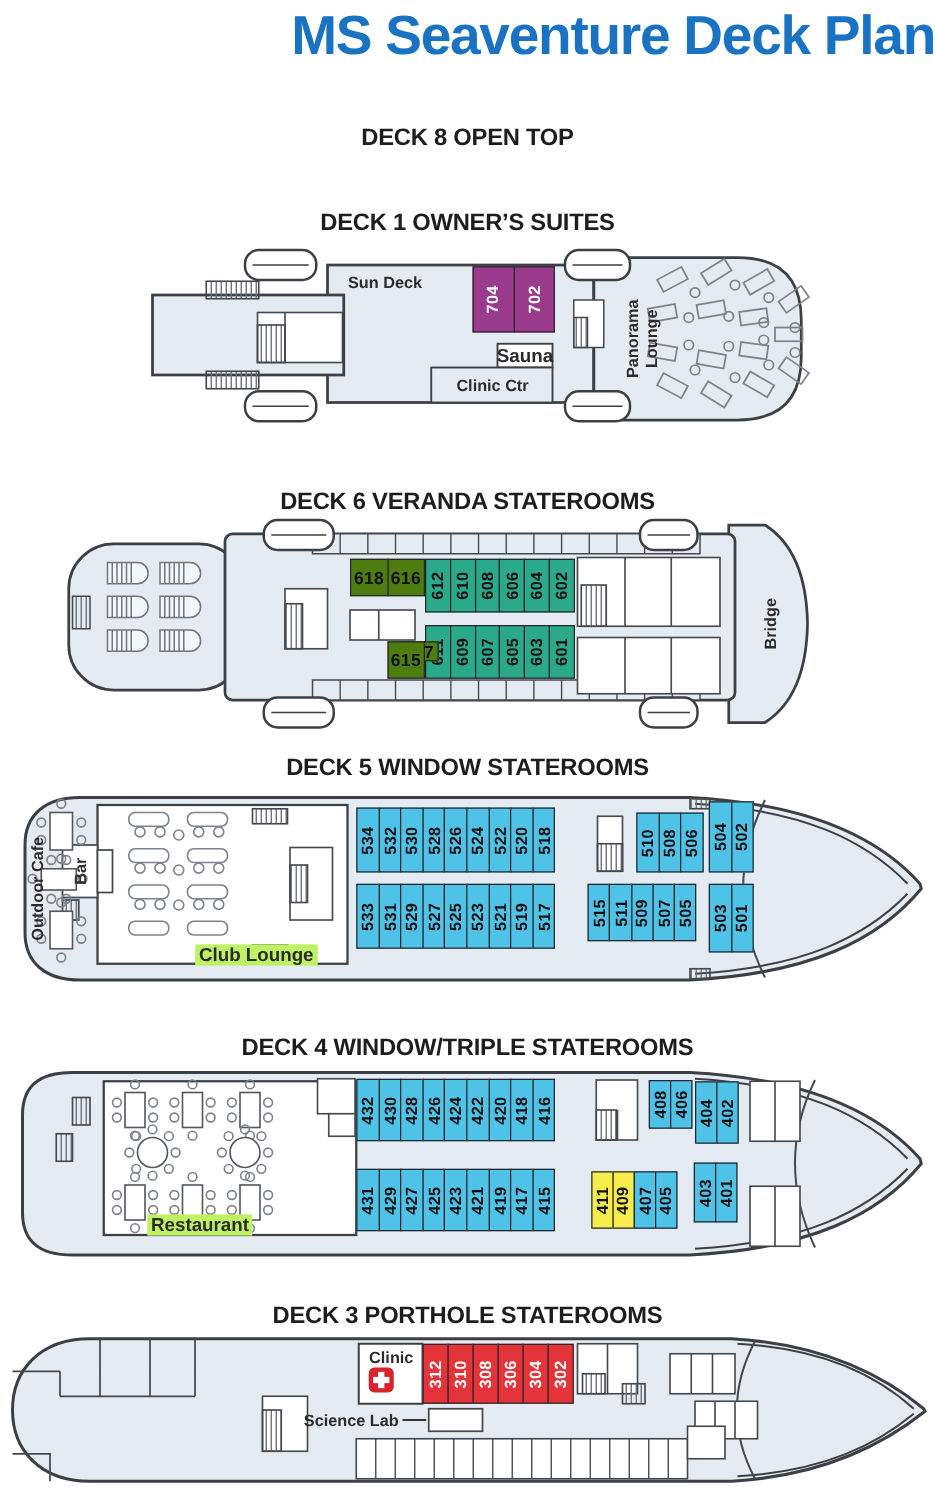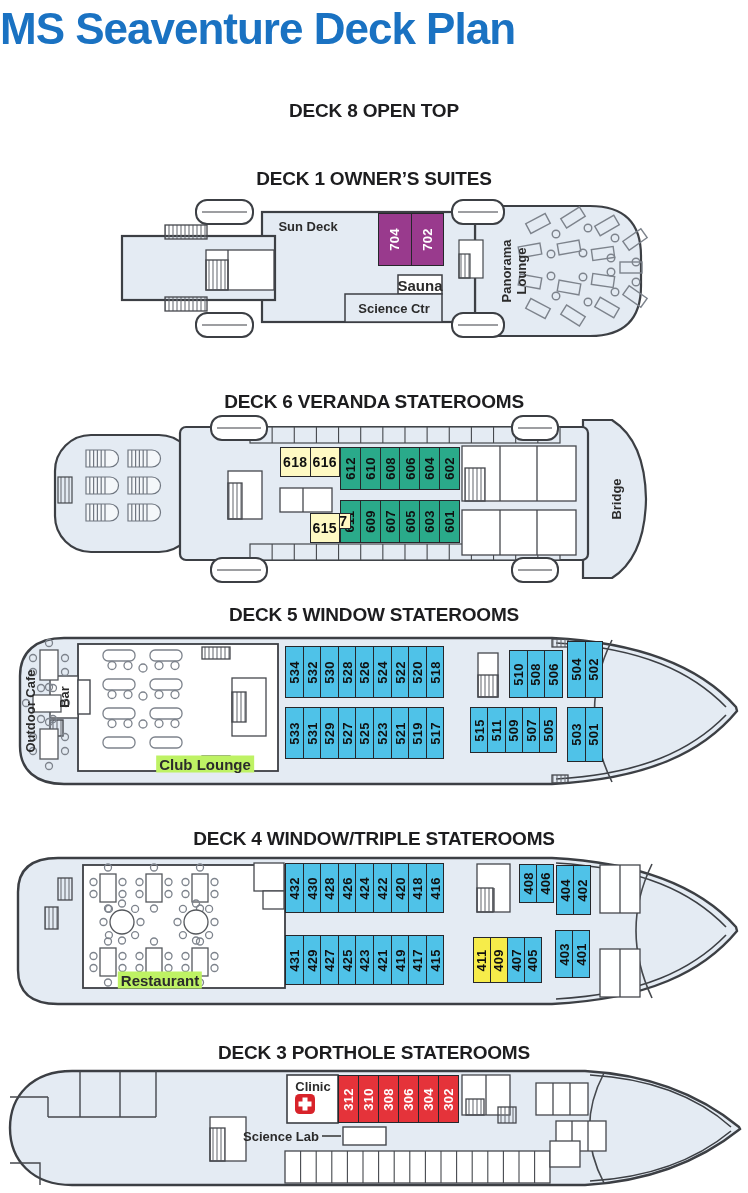--- a/index.html
+++ b/index.html
@@ -1,30 +1,30 @@
 <!DOCTYPE html>
 <html><head>
 <meta charset="utf-8">
 <style>
   html,body{margin:0;padding:0;background:#fff}
   #page{position:relative;width:748px;height:1193px;background:#fff;overflow:hidden;
         font-family:"Liberation Sans",sans-serif}
-  .title{position:absolute;left:0;right:0;top:4px;text-align:left;
+  .title{position:absolute;left:0;right:0;top:4px;text-align:right;
          font-size:44px;font-weight:700;letter-spacing:-1px;color:#1a72c2}
   .deck-heading{position:absolute;left:0;right:0;text-align:center;margin:0;
          font-size:19px;font-weight:800;color:#1d1d1f;letter-spacing:-.2px}
   .canvas{position:absolute;left:0;width:748px}
   .canvas svg{position:absolute;left:0;top:0}
   .room{position:absolute;box-sizing:border-box;border:1.5px solid #26272b;
         display:flex;align-items:center;justify-content:center;
         font-size:13px;font-weight:700;color:#101010;z-index:3}
   .room span{white-space:nowrap;letter-spacing:.3px}
   .room.rot span{transform:rotate(-90deg)}
   .room.purple{background:#993a8d;color:#fff}
-  .room.orange{background:#fef9c3;font-size:14px}
+  .room.orange{background:#4d7c0f;font-size:14px}
   .room.green{background:#2aaa8a}
   .room.blue{background:#4fc2e8}
   .room.yellow{background:#f6ec4a}
   .room.red{background:#e5333a;color:#fff}
   .lbl{position:absolute;font-size:13px;font-weight:600;color:#2b2b2b;
        transform:translate(-50%,-50%);white-space:nowrap;z-index:4}
   .lbl.vert{transform:translate(-50%,-50%) rotate(-90deg)}
   .lbl.big{font-size:15px}
   .lbl.small{font-size:15px}
   .lbl.chip{background:#bef264;padding:0 3px}
@@ -108,21 +108,21 @@
           <circle cx="615" cy="40" r="3.8"></circle>
           <circle cx="611" cy="60" r="3.8"></circle>
           <circle cx="611" cy="74" r="3.8"></circle>
           <circle cx="615" cy="94" r="3.8"></circle>
           <circle cx="636" cy="64" r="3.8"></circle>
           <circle cx="636" cy="84" r="3.8"></circle>
         </g>
     </svg>
     <div class="lbl" style="left:308px;top:28px">Sun Deck</div>
     <div class="lbl small" style="left:420px;top:87px">Sauna</div>
-    <div class="lbl" style="left:394px;top:110px">Science Ctr</div>
+    <div class="lbl" style="left:394px;top:110px">Clinic Ctr</div>
     <div class="lbl vert" style="left:506px;top:73px">Panorama</div>
     <div class="lbl vert" style="left:521px;top:73px">Lounge</div>
   <div class="room purple rot" style="left: 378px; top: 15px; width: 33.5px; height: 53px;">
         <span>704</span>
       </div>
       <div class="room purple rot" style="left: 410.5px; top: 15px; width: 33.5px; height: 53px;">
         <span>702</span>
       </div>
     </div>
 

